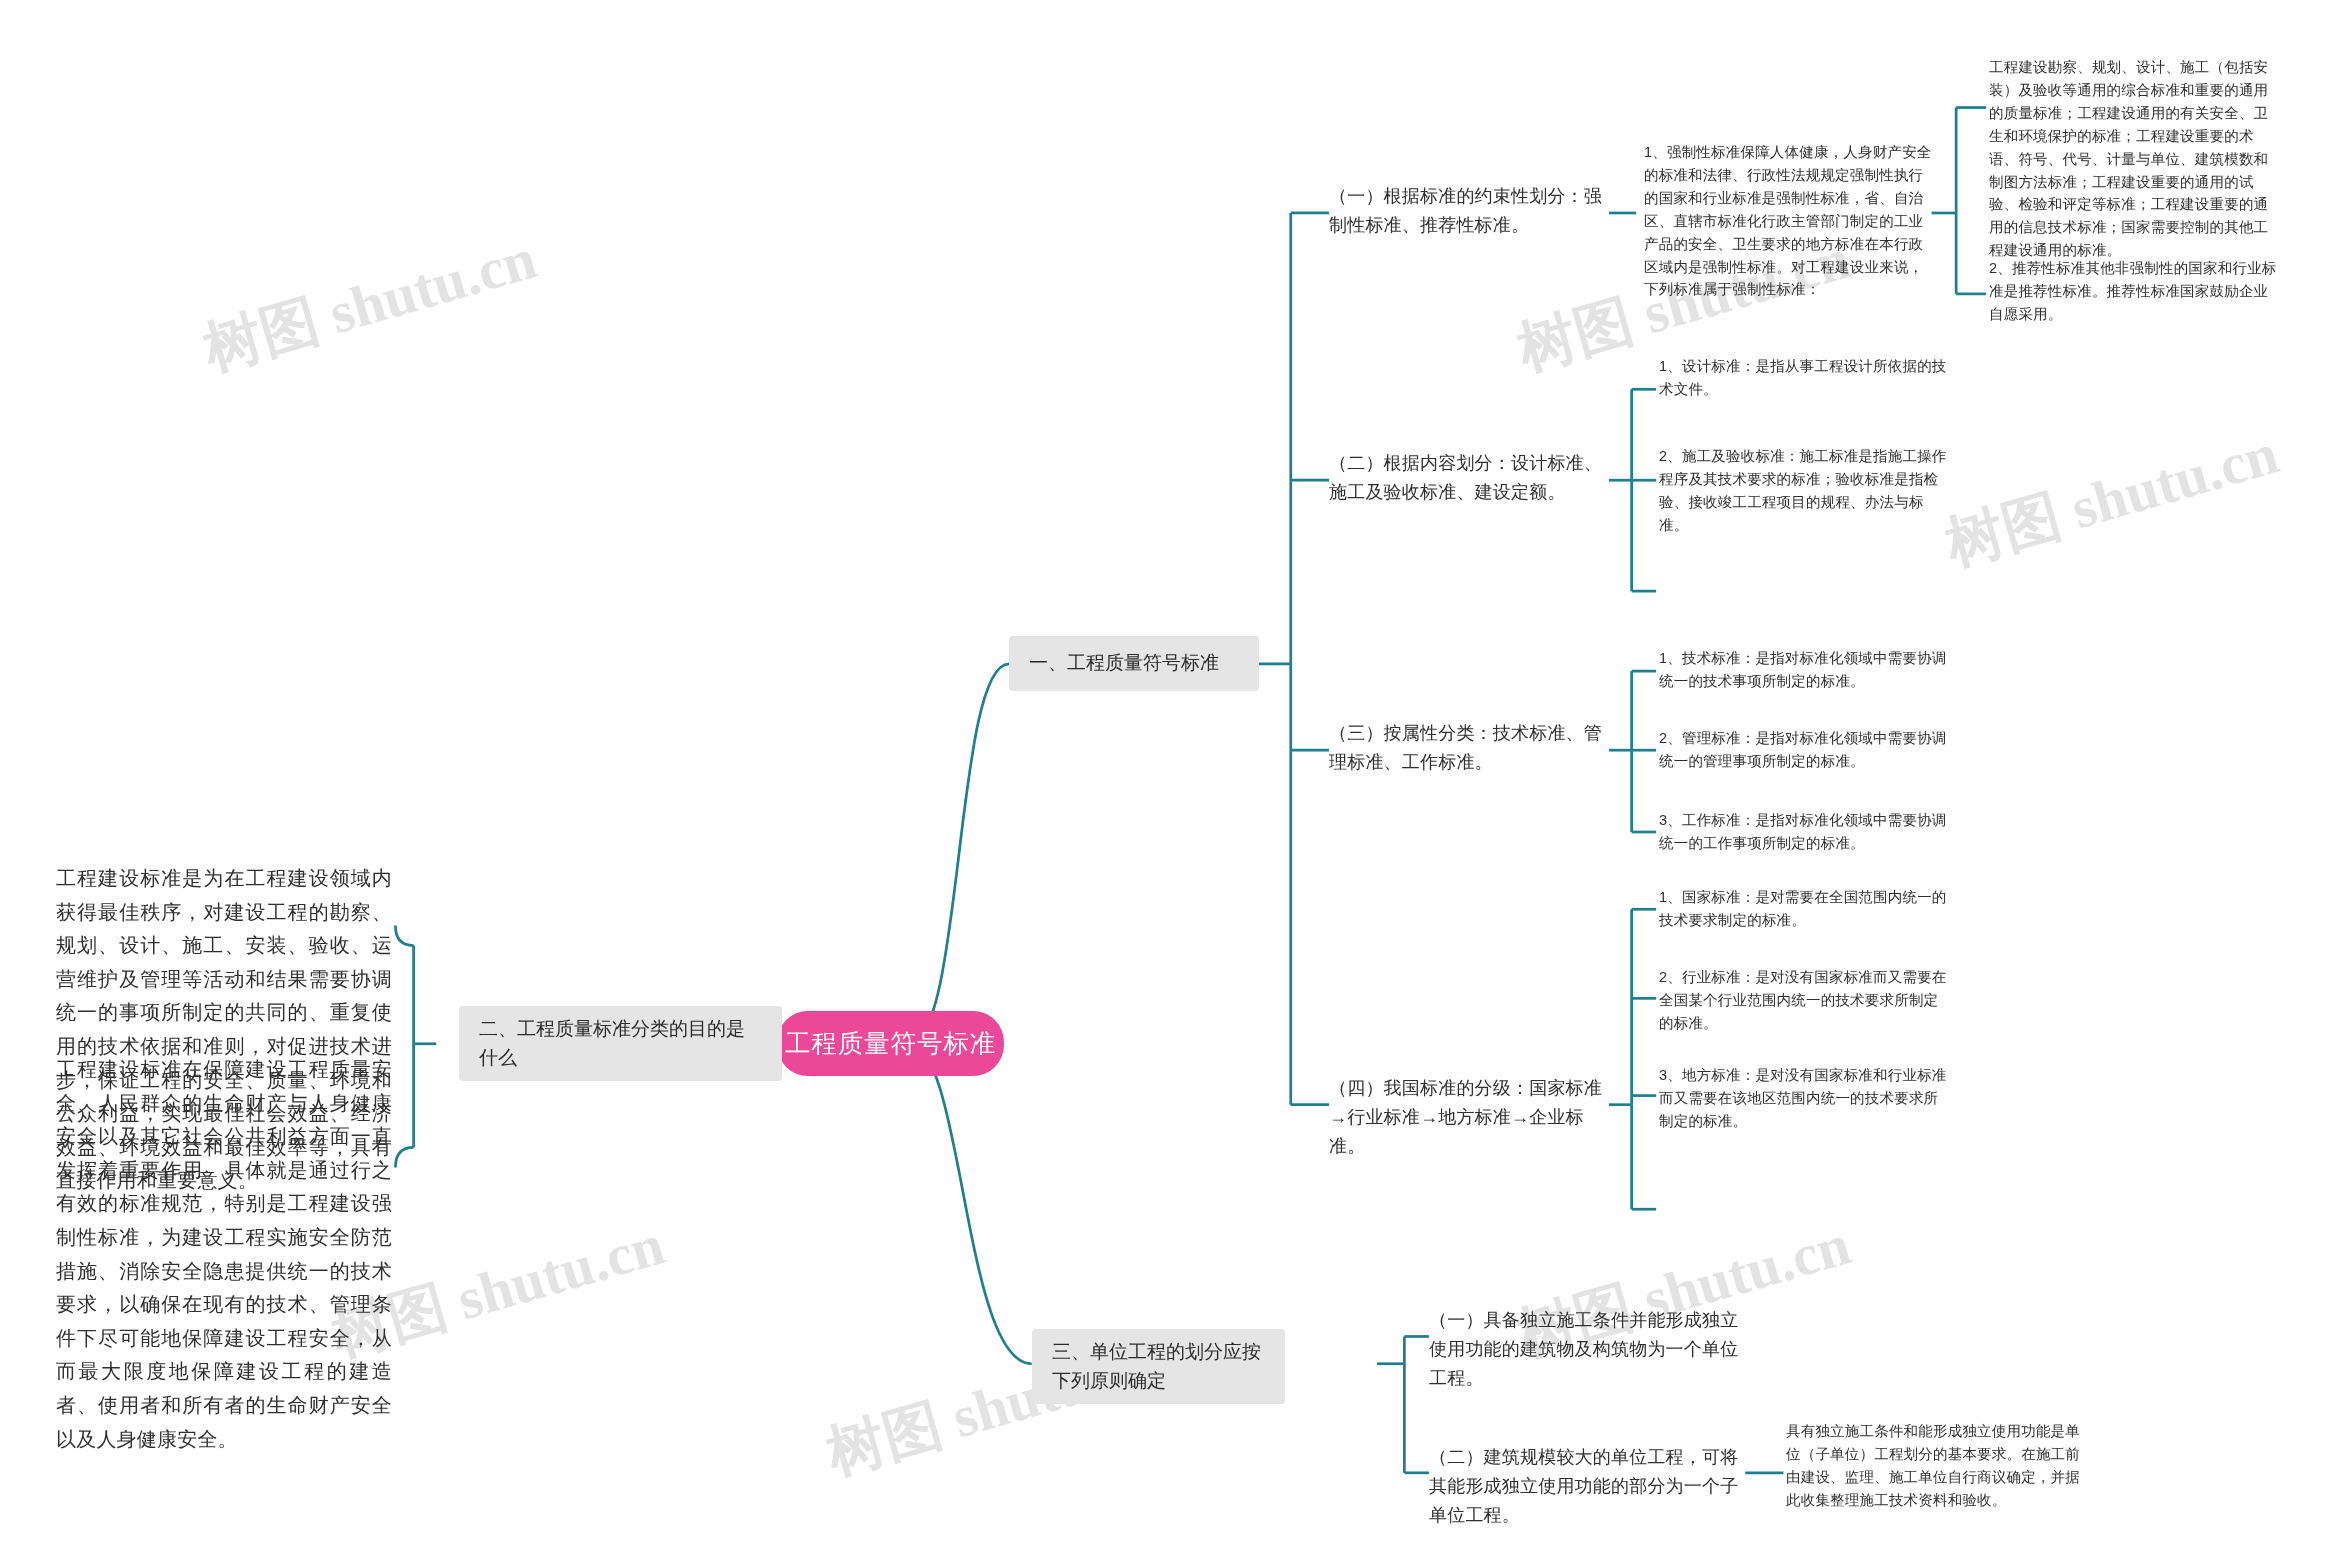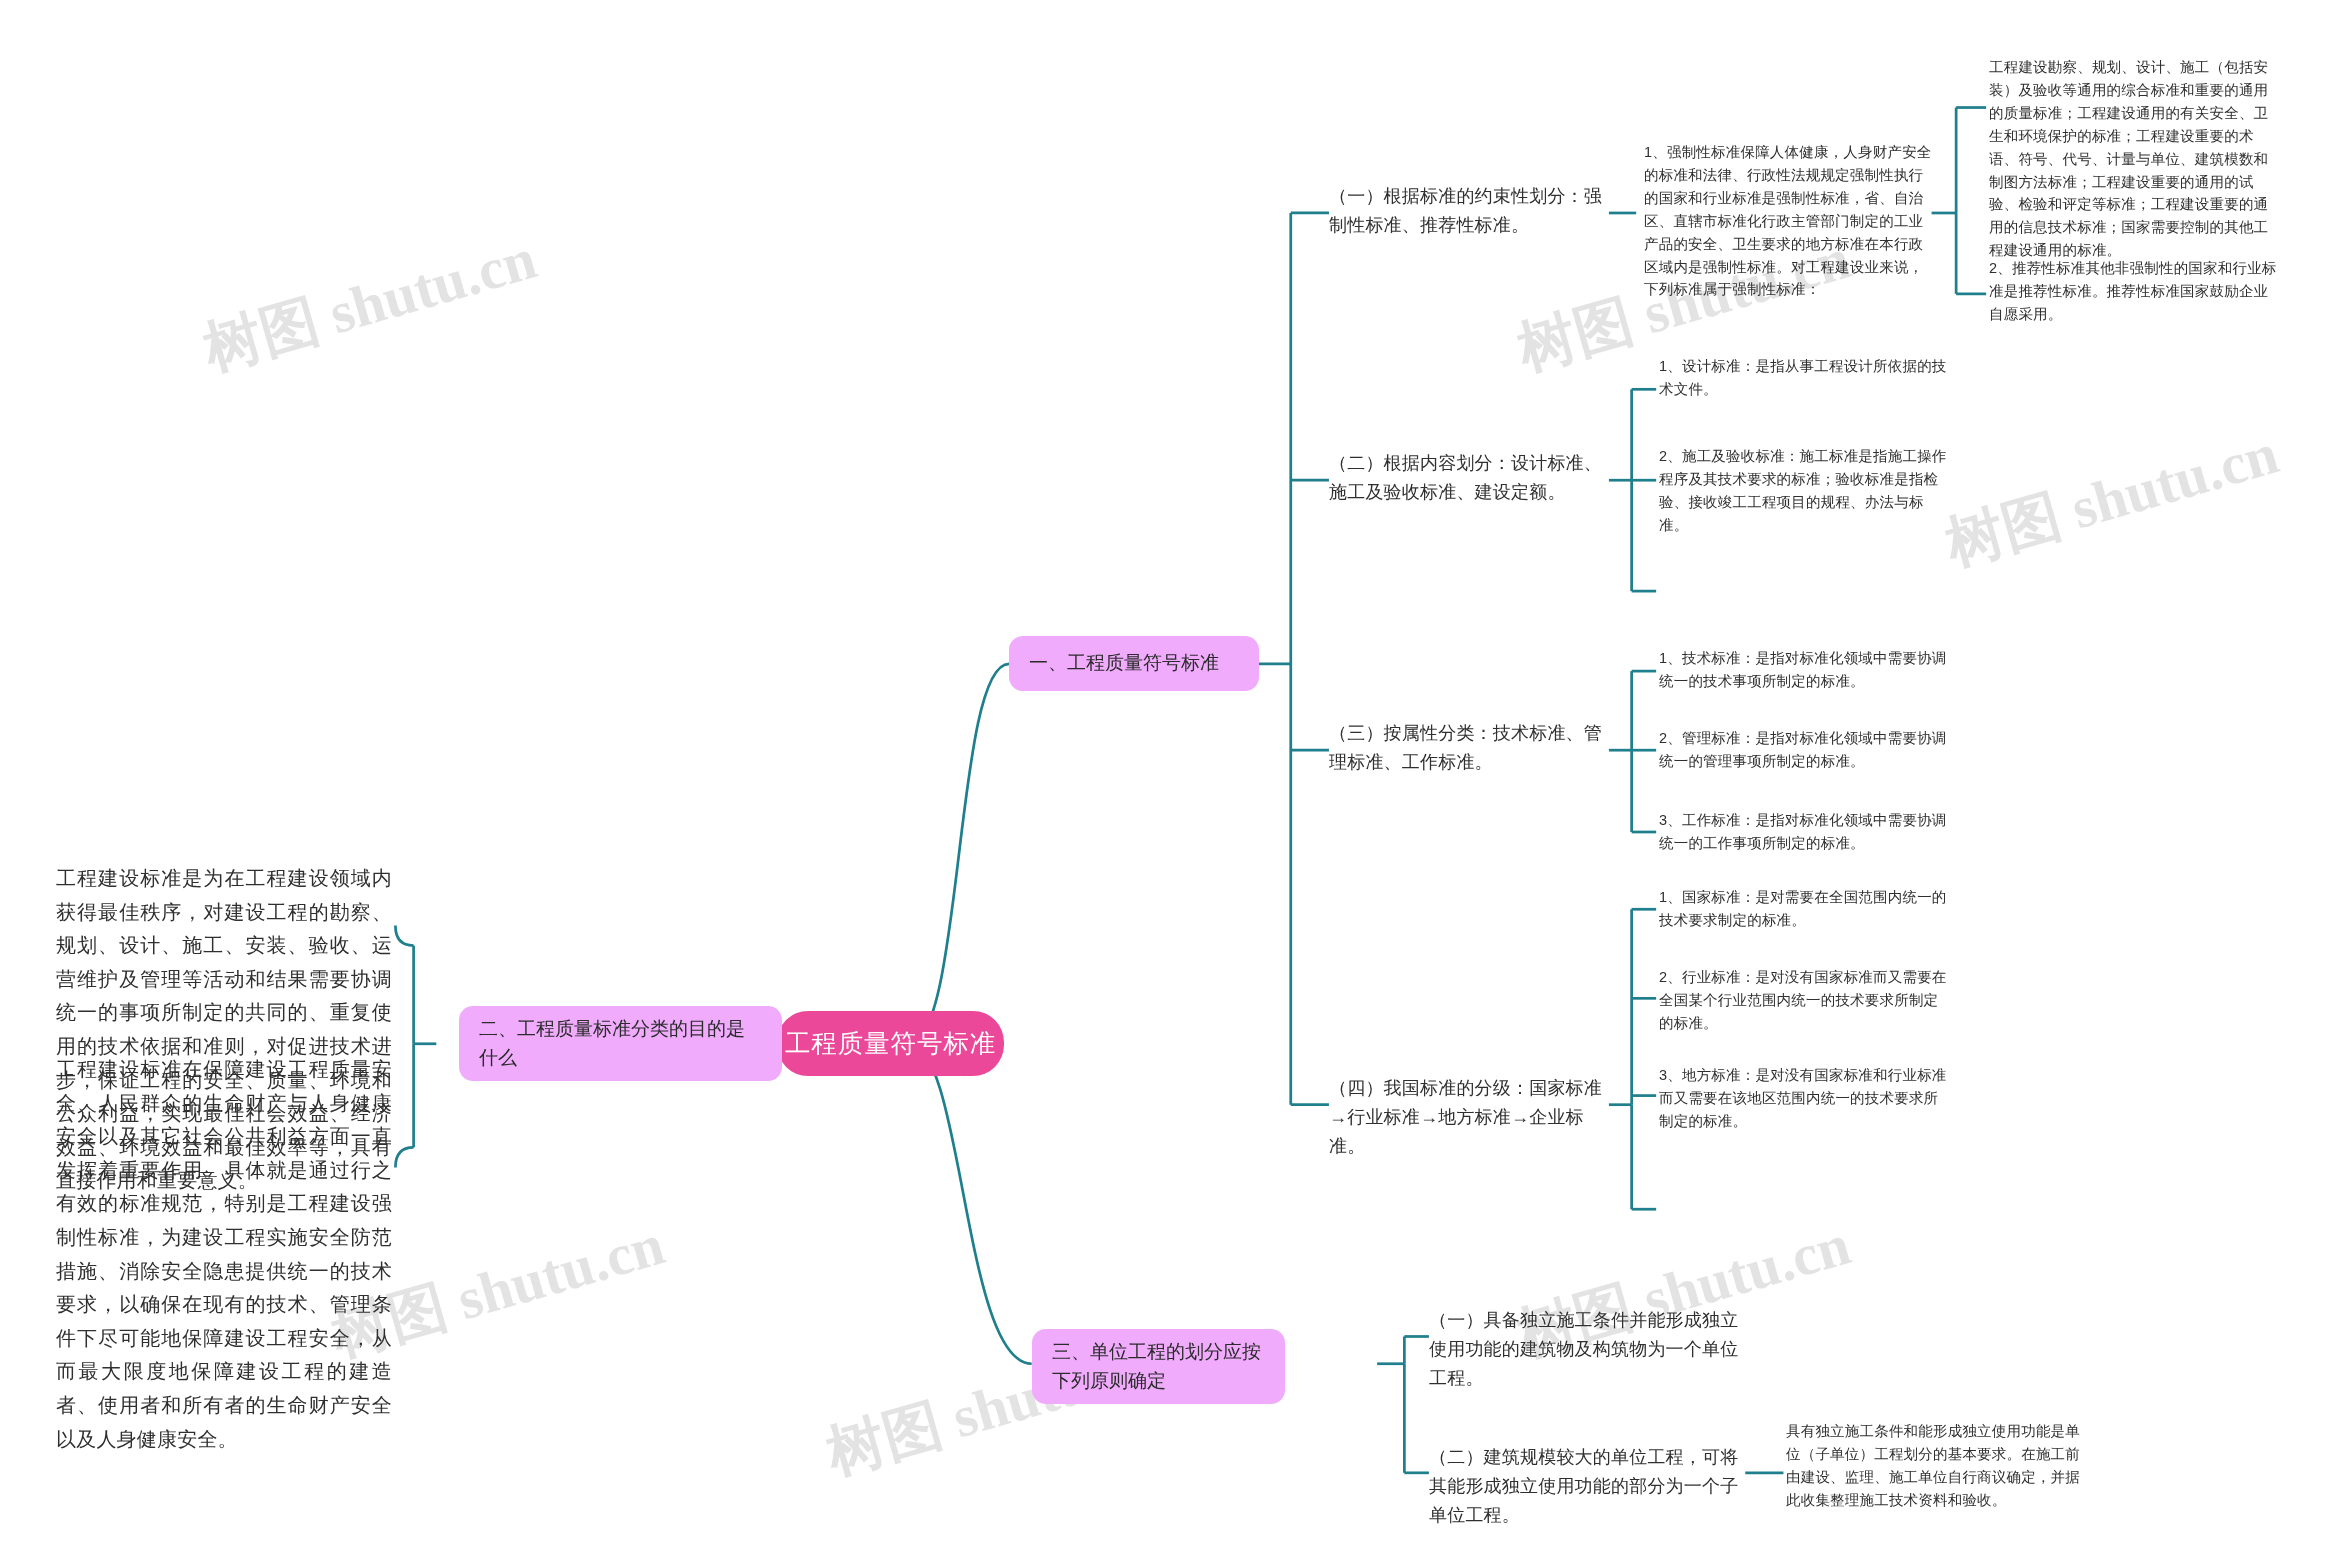--- a/index.html
+++ b/index.html
@@ -23,21 +23,21 @@
   
   .node{position:absolute;box-sizing:border-box;}
 
   .root{
     background:#ec4899;color:#ffffff;border-radius:31px;
     font-size:25.5px;line-height:1.25;letter-spacing:0.9px;
     display:flex;align-items:center;justify-content:center;
     padding:12.7px 25.5px;white-space:nowrap;
   }
   .topic{
-    background:#f0abfc;color:#2b2b2b;border-radius:14px;
+    background:#e5e5e5;color:#2b2b2b;border-radius:4px;
     font-size:19px;line-height:1.5;
     display:flex;align-items:center;
     padding:12px 20px;
   }
   .leaf{
     color:#2f2f2f;font-size:15.5px;line-height:1.62;
     letter-spacing:0.2px;
   }
   .leaf.small{font-size:18px;line-height:1.6;}
   .leaf.tiny{font-size:14.5px;line-height:1.58;}

